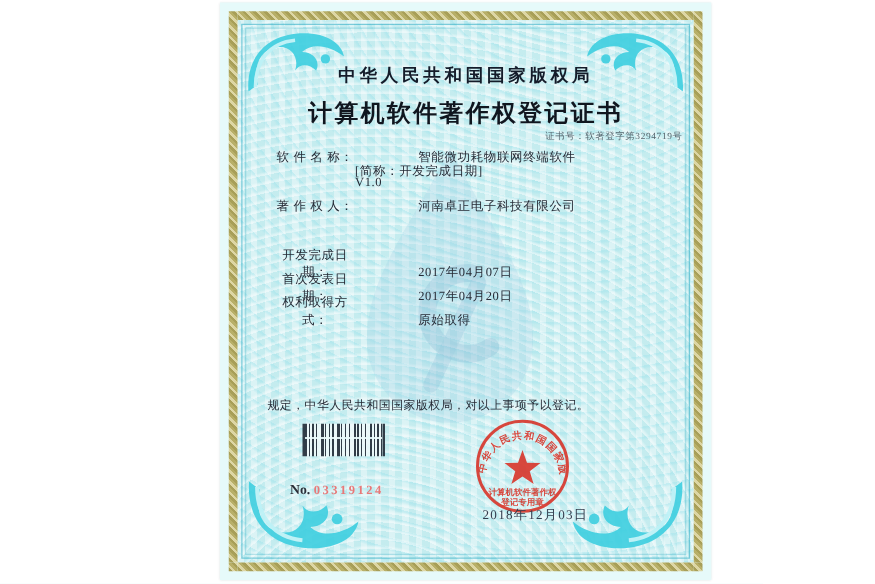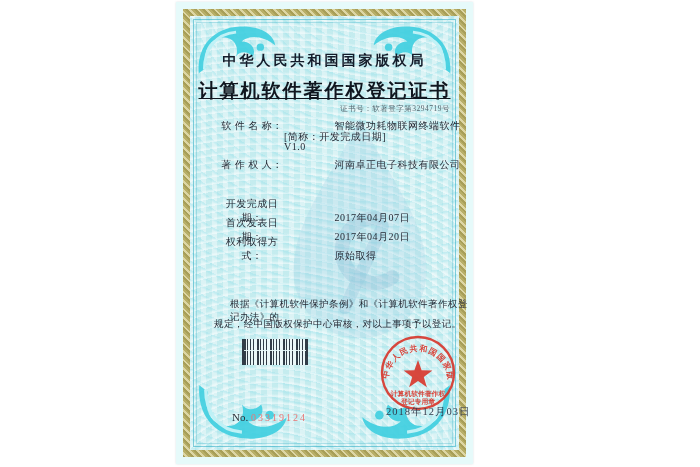--- a/index.html
+++ b/index.html
@@ -2,21 +2,21 @@
 <html><head>
 <meta charset="utf-8">
 <style>
   html,body{margin:0;padding:0;}
   body{
     width:700px;height:467px;position:relative;overflow:hidden;
     background:#ffffff;
     font-family:"Liberation Serif","DejaVu Serif",serif;
   }
   .cert{
-    position:absolute;left:176px;top:2px;width:297px;height:462px;
+    position:absolute;left:176px;top:2px;width:393px;height:462px;
     background:#e6fafa;
     box-shadow:0 0 2px rgba(0,60,70,.15);
   }
   .gold-frame{
     position:absolute;inset:7px;
     border:7px solid transparent;
     border-image:repeating-linear-gradient(45deg,#a89f58 0 2px,#ddd6a4 2px 4px,#b8af68 4px 6px) 7;
     pointer-events:none;
   }
   .inner-bg{
@@ -30,37 +30,37 @@
   .line1{position:absolute;inset:17px;border:1px solid rgba(40,170,195,.55);pointer-events:none;}
   .line2{position:absolute;inset:20px;border:1px solid rgba(40,170,195,.28);pointer-events:none;}
   .corner{position:absolute;width:84px;height:56px;opacity:.9;}
   .corner.tl{left:19px;top:19px;}
   .corner.tr{right:19px;top:19px;transform:scaleX(-1);}
   .corner.bl{left:19px;bottom:19px;transform:scaleY(-1);width:96px;height:64px;}
   .corner.br{right:19px;bottom:19px;transform:scale(-1,-1);width:96px;height:64px;}
   .watermark{position:absolute;left:108px;top:104px;width:152px;height:246px;opacity:.55;}
   .t{position:absolute;white-space:nowrap;color:#20242e;text-align:center;}
   .title1{left:0;right:0;top:50px;text-align:center;font-size:14px;font-weight:bold;letter-spacing:3px;color:#141c2a;}
-  .title2{left:0;right:0;top:76px;text-align:center;font-size:19px;font-weight:bold;letter-spacing:2px;color:#10161f;text-decoration:underline;}
+  .title2{left:0;right:0;top:76px;text-align:center;font-size:19px;font-weight:bold;letter-spacing:2px;color:#10161f;}
   .certno{right:23px;top:102px;font-size:7.5px;color:#55656d;letter-spacing:.5px;}
   .row{position:absolute;left:44px;font-size:10px;color:#262b36;}
   .row .lab{display:inline-block;width:64px;letter-spacing:.5px;text-align:center;}
   .row .val{letter-spacing:.5px;margin-left:48px;}
   .subval{position:absolute;left:108px;font-size:10px;color:#262b36;letter-spacing:.5px;}
   .stmt{position:absolute;font-size:9.5px;color:#262b36;letter-spacing:.4px;}
   .barcode{
     position:absolute;left:66px;top:337px;width:62px;height:26px;opacity:.88;
     border-left:2px solid #1c2531;border-right:2px solid #1c2531;
     background:
       linear-gradient(rgba(0,0,0,0) 0 11px, rgba(240,255,255,.9) 11px 12px, rgba(0,0,0,0) 12px),
       repeating-linear-gradient(90deg,#1c2531 0 2px,#eef9fa 2px 3px,#1c2531 3px 4px,#eef9fa 4px 6px,#1c2531 6px 7px,#eef9fa 7px 9px,#1c2531 9px 10px,#eef9fa 10px 13px);
   }
   .seal{position:absolute;left:203px;top:332px;width:78px;height:78px;opacity:.9;}
   .issue-date{position:absolute;left:210px;top:403px;font-size:10.5px;color:#333c4d;letter-spacing:1px;z-index:6;}
-  .serial{position:absolute;left:56px;top:409px;font-size:11px;color:#2a2f38;}
+  .serial{position:absolute;left:56px;top:384px;font-size:11px;color:#2a2f38;font-weight:bold;}
   .serial .num{color:#e87878;letter-spacing:2px;font-size:10px;}
 </style>
 </head>
 <body>
 
 <div class="cert">
   <div class="inner-bg"></div>
   <div class="gold-frame"></div>
   <div class="line1"></div>
   <div class="line2"></div>
@@ -114,22 +114,21 @@
   </div>
   <div class="row" style="top:214px">
     <span class="lab">首次发表日期：</span>
     <span class="val">2017年04月20日</span>
   </div>
   <div class="row" style="top:233px">
     <span class="lab">权利取得方式：</span>
     <span class="val">原始取得</span>
   </div>
 
-  <div class="stmt" style="left:54px;top:296px">根据《计算机软件保护条例》和《计算机软件著作权登记办法》的</div>
-  <div class="stmt" style="left:38px;top:316px">规定，经中国版权保护中心审核，对以上事项予以登记。</div>
+  <div class="stmt" style="left:38px;top:316px">规定，中华人民共和国国家版权局，对以上事项予以登记。</div>
 
   <div class="barcode"></div>
 
   <svg class="seal" viewBox="0 0 78 78">
     <defs>
       <path id="arcp" d="M 9,47 A 30,30 0 1 1 69,47"></path>
     </defs>
     <circle cx="39" cy="39" r="36" fill="none" stroke="#d8352a" stroke-width="2.4"></circle>
     <text font-size="8" fill="#d8352a" letter-spacing="1.2" font-weight="bold">
       <textPath href="#arcp" startOffset="2">中华人民共和国国家版权局</textPath>

